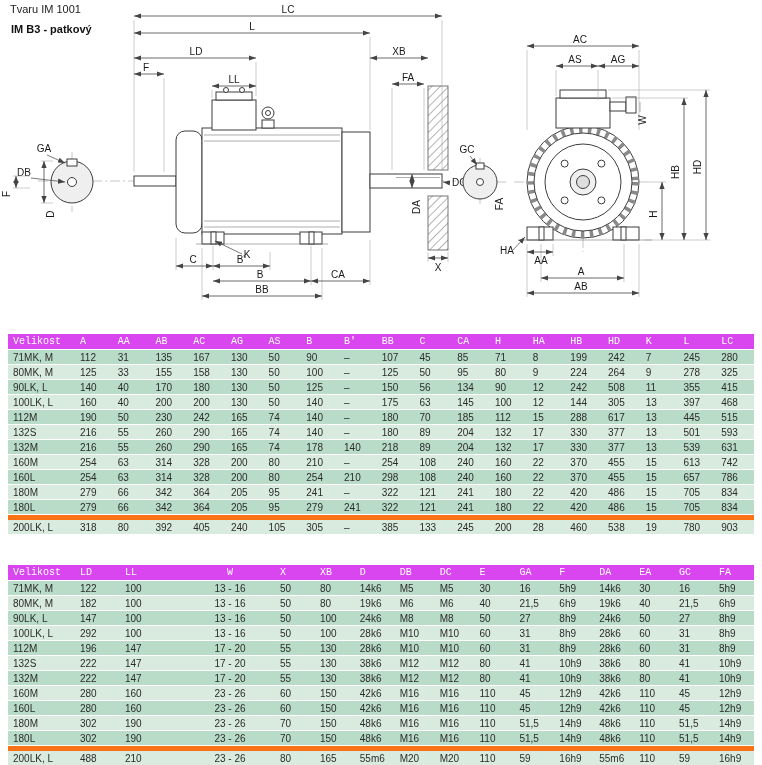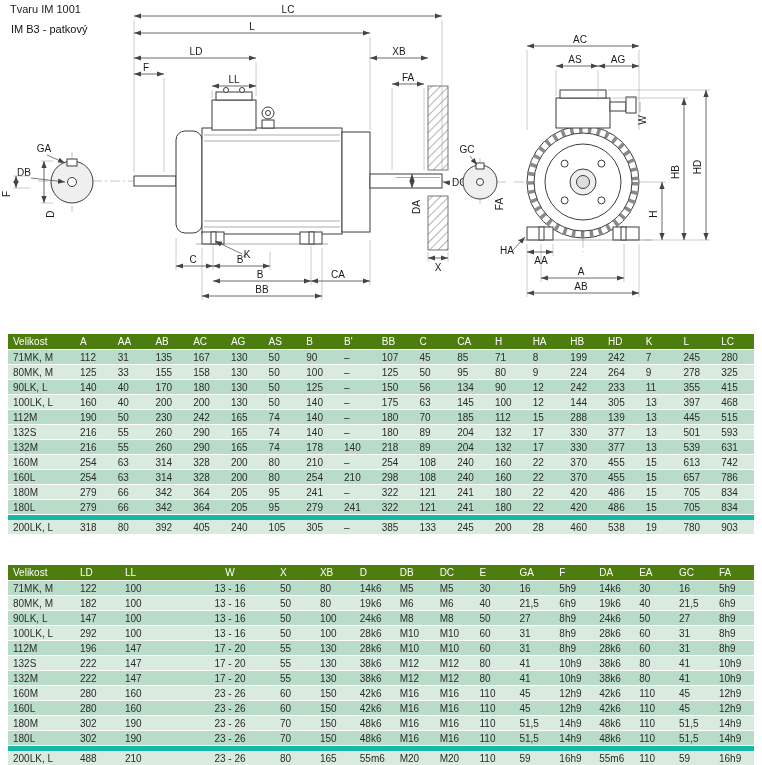--- a/index.html
+++ b/index.html
@@ -1,38 +1,38 @@
 <!DOCTYPE html>
 <html><head>
 <meta charset="utf-8">
 <style>
   html,body{margin:0;padding:0;}
   body{width:762px;height:765px;background:#fff;overflow:hidden;position:relative;
        font-family:"Liberation Sans",sans-serif;}
   .title{position:absolute;left:10px;top:3px;font-size:11px;color:#222;text-align:right;}
-  .subtitle{position:absolute;left:11px;top:23px;font-size:11px;font-weight:normal;color:#111;}
+  .subtitle{position:absolute;left:11px;top:23px;font-size:11px;font-weight:bold;color:#111;}
   svg{position:absolute;left:0;top:0;}
   svg text{font-family:"Liberation Sans",sans-serif;font-size:10px;fill:#1a1a1a;}
   svg .dim{stroke:#444;stroke-width:.8;marker-start:url(#ar);marker-end:url(#ar);}
   svg .ext{stroke:#9aa6a0;stroke-width:.55;}
   svg .lead{stroke:#444;stroke-width:.7;marker-end:url(#ar);fill:none;}
   svg .out{stroke:#3d3d3d;stroke-width:1;fill:#fff;}
   svg .outf{stroke:#3d3d3d;stroke-width:1;fill:#efefef;}
   svg .thin{stroke:#777;stroke-width:.6;fill:none;}
   svg .cl{stroke:#999;stroke-width:.55;stroke-dasharray:10 3 2 3;fill:none;}
   .tblwrap{position:absolute;left:8px;width:746px;}
   #t1wrap{top:333px;} #t2wrap{top:564px;}
   table{border-collapse:separate;border-spacing:0 1px;width:100%;table-layout:fixed;
         font-size:10px;color:#2b2b2b;}
-  th{background:#4d7c0f;color:#fff;font-weight:normal;text-align:left;
-     padding:2px 0 2px 5px;white-space:nowrap;overflow:hidden;}
+  th{background:#d946ef;color:#fff;font-weight:normal;text-align:left;
+     padding:2px 0 2px 5px;white-space:nowrap;overflow:hidden;font-family:Liberation Mono, monospace;}
   td{padding:1.5px 0 1.5px 5px;white-space:nowrap;overflow:hidden;}
   tbody tr:nth-child(odd) td{background:#b9dcc8;}
   tbody tr:nth-child(even) td{background:#d9ebdf;}
-  tbody tr.sep td{border-top:5px solid #14b8a6;}
+  tbody tr.sep td{border-top:5px solid #f97316;}
   .t1 th:first-child{width:62px;}
   .t2 th:nth-child(1){width:62px;}
   .t2 th:nth-child(2){width:40px;}
   .t2 th:nth-child(3){width:60px;}
   .t2 th:nth-child(4){width:90px;}
   .t2 th:nth-child(4),.t2 td:nth-child(4){text-align:center;padding-left:0;}
 </style>
 </head>
 <body>
 
@@ -316,21 +316,21 @@
           <td>130</td>
           <td>50</td>
           <td>125</td>
           <td>–</td>
           <td>150</td>
           <td>56</td>
           <td>134</td>
           <td>90</td>
           <td>12</td>
           <td>242</td>
-          <td>233</td>
+          <td>508</td>
           <td>11</td>
           <td>355</td>
           <td>415</td>
         </tr>
         <tr>
           <td>100LK, L</td>
           <td>160</td>
           <td>40</td>
           <td>200</td>
           <td>200</td>
@@ -358,21 +358,21 @@
           <td>165</td>
           <td>74</td>
           <td>140</td>
           <td>–</td>
           <td>180</td>
           <td>70</td>
           <td>185</td>
           <td>112</td>
           <td>15</td>
           <td>288</td>
-          <td>139</td>
+          <td>617</td>
           <td>13</td>
           <td>445</td>
           <td>515</td>
         </tr>
         <tr>
           <td>132S</td>
           <td>216</td>
           <td>55</td>
           <td>260</td>
           <td>290</td>

